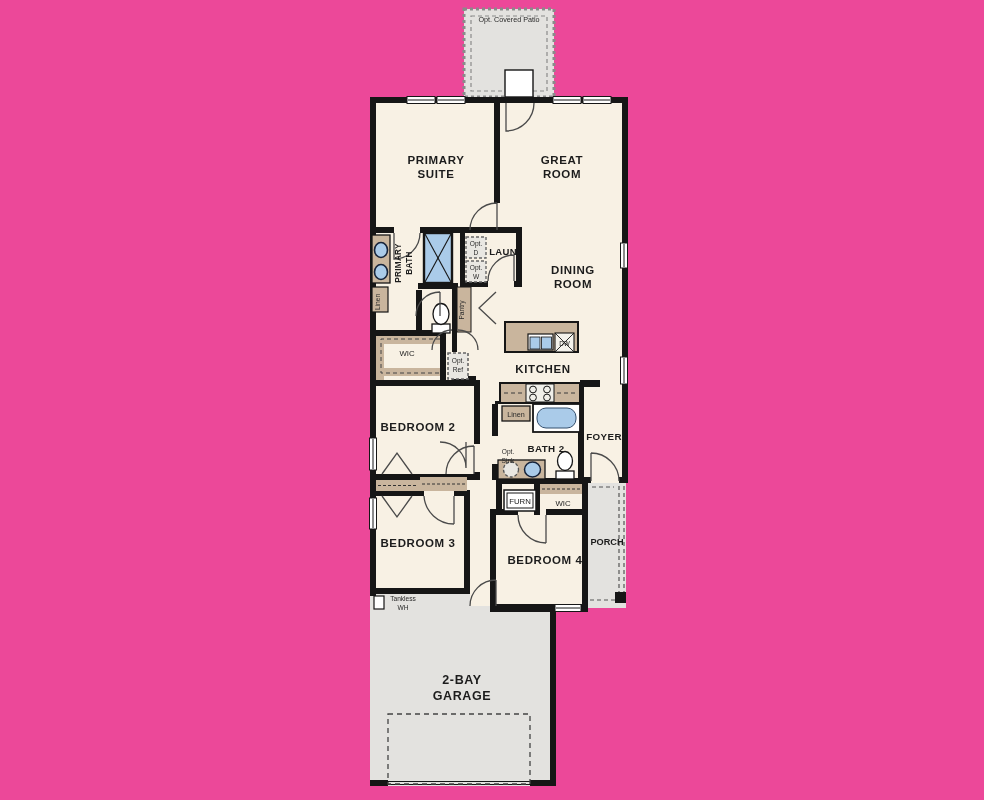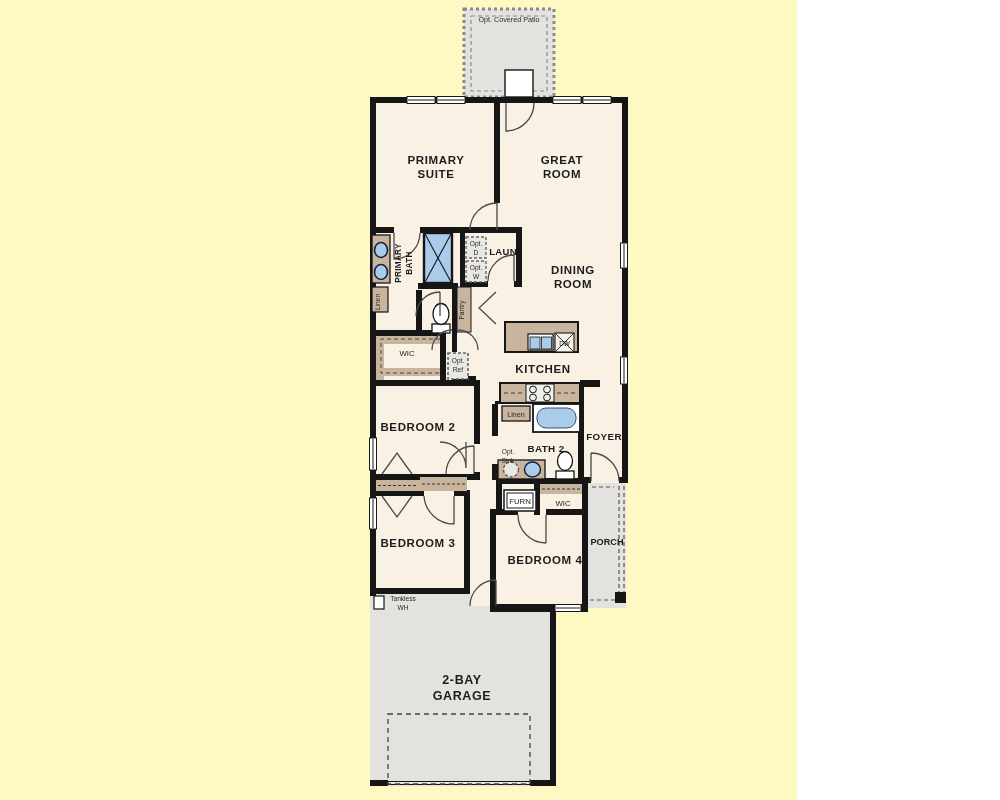--- a/index.html
+++ b/index.html
@@ -1,16 +1,16 @@
 <!DOCTYPE html>
 <html><head>
 <meta charset="utf-8">
 <style>
   html,body{margin:0;padding:0;background:#ffffff;}
-  #canvas{position:relative;width:797px;height:800px;background:#fef9c3;overflow:hidden;
+  #canvas{position:relative;width:984px;height:800px;background:#ec4899;overflow:hidden;
           font-family:"Liberation Sans", sans-serif;}
   svg text{fill:#1c1c1c;font-family:"Liberation Sans", sans-serif;}
   .room-lbl{font-weight:bold;font-size:11.5px;letter-spacing:.6px;}
   .room-lbl-sm{font-weight:bold;font-size:9.8px;letter-spacing:.4px;}
   .tiny-lbl{font-size:7.2px;fill:#2a2a2a;}
   .tiny-lbl2{font-size:6.6px;fill:#2a2a2a;}
   .mid-lbl{font-weight:bold;font-size:9.5px;letter-spacing:.3px;}
   .box-lbl{font-size:7.8px;fill:#222;}
 </style>
 </head>

